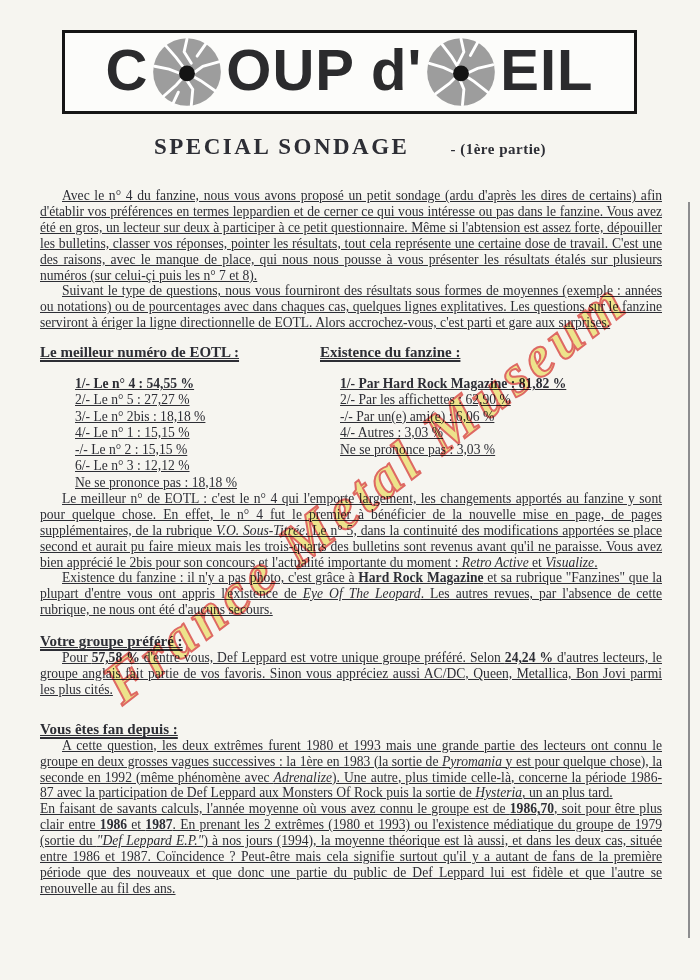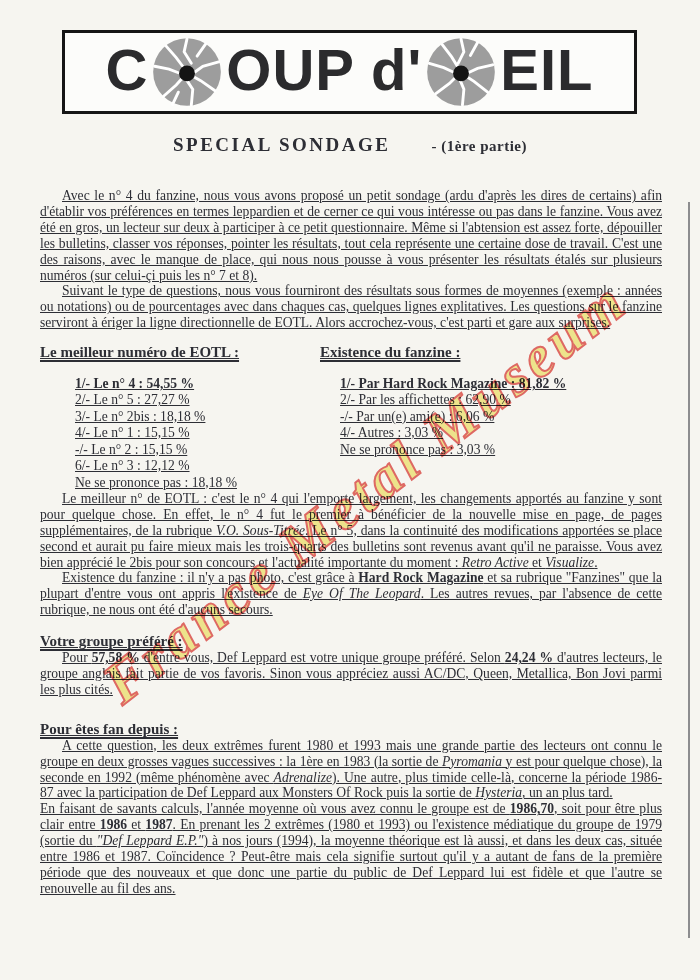--- a/index.html
+++ b/index.html
@@ -17,21 +17,21 @@
     display:flex;align-items:center;justify-content:center;gap:3px;
   }
   .logo-text{
     font-family:"Liberation Sans", sans-serif;font-weight:bold;
     font-size:58px;color:#2b2b2d;letter-spacing:1px;line-height:1;
     transform:translateY(-2px);
   }
   .eye{width:72px;height:72px;flex:0 0 auto;}
   
   .title-row{position:absolute;top:134px;left:0;width:100%;text-align:center;white-space:nowrap;}
-  .title-main{font-weight:bold;font-size:19px;letter-spacing:2.5px;}
+  .title-main{font-weight:bold;font-size:23px;letter-spacing:2.5px;}
   .title-sub{font-weight:bold;font-size:15px;letter-spacing:0.5px;margin-left:37px;}
   
   .content{
     position:absolute;left:40px;top:188px;width:622px;
     font-size:13.6px;line-height:15.9px;text-align:justify;text-decoration:underline;
   }
   .content p{margin:0;}
   .indent{text-indent:22px;}
   .b{font-weight:bold;}
   .i{font-style:italic;}
@@ -148,21 +148,21 @@
         </div>
       </div>
     </div>
 
     <p class="indent mt1"><span>Le meilleur n° de EOTL : c'est le n° 4 qui l'emporte largement, les changements apportés au fanzine y sont pour quelque chose. En effet, le n° 4 fut le premier à bénéficier de la nouvelle mise en page, de pages supplémentaires, de la rubrique </span><span class="i">V.O. Sous-Titrée</span><span>. Le n° 5, dans la continuité des modifications apportées se place second et aurait pu faire mieux mais les trois-quarts des bulletins sont revenus avant qu'il ne paraisse. Vous avez bien apprécié le 2bis pour son concours et l'actualité importante du moment : </span><span class="i">Retro Active</span><span> et </span><span class="i">Visualize</span><span>.</span></p>
     <p class="indent mt2"><span>Existence du fanzine : il n'y a pas photo, c'est grâce à </span><span class="b">Hard Rock Magazine</span><span> et sa rubrique "Fanzines" que la plupart d'entre vous ont appris l'existence de </span><span class="i">Eye Of The Leopard</span><span>. Les autres revues, par l'absence de cette rubrique, ne nous ont été d'aucuns secours.</span></p>
 
     <div class="sec-heading mt3">Votre groupe préféré :</div>
     <p class="indent mt2"><span>Pour </span><span class="b">57,58 %</span><span> d'entre vous, Def Leppard est votre unique groupe préféré. Selon </span><span class="b">24,24 %</span><span> d'autres lecteurs, le groupe anglais fait partie de vos favoris. Sinon vous appréciez aussi AC/DC, Queen, Metallica, Bon Jovi parmi les plus cités.</span></p>
 
-    <div class="sec-heading mt4">Pour êtes fan depuis :</div>
+    <div class="sec-heading mt4">Vous êtes fan depuis :</div>
     <p class="indent mt5"><span>A cette question, les deux extrêmes furent 1980 et 1993 mais une grande partie des lecteurs ont connu le groupe en deux grosses vagues successives : la 1ère en 1983 (la sortie de </span><span class="i">Pyromania</span><span> y est pour quelque chose), la seconde en 1992 (même phénomène avec </span><span class="i">Adrenalize</span><span>). Une autre, plus timide celle-là, concerne la période 1986-87 avec la participation de Def Leppard aux Monsters Of Rock puis la sortie de </span><span class="i">Hysteria</span><span>, un an plus tard.</span></p>
     <p><span>En faisant de savants calculs, l'année moyenne où vous avez connu le groupe est de </span><span class="b">1986,70</span><span>, soit pour être plus clair entre </span><span class="b">1986</span><span> et </span><span class="b">1987</span><span>. En prenant les 2 extrêmes (1980 et 1993) ou l'existence médiatique du groupe de 1979 (sortie du </span><span class="i">"Def Leppard E.P."</span><span>) à nos jours (1994), la moyenne théorique est là aussi, et dans les deux cas, située entre 1986 et 1987. Coïncidence ? Peut-être mais cela signifie surtout qu'il y a autant de fans de la première période que des nouveaux et que donc une partie du public de Def Leppard lui est fidèle et que l'autre se renouvelle au fil des ans.</span></p>
   </div>
 
 
   <div class="watermark">France Metal Museum</div>
 
   <div class="edge-line"></div>
 
 </div>

